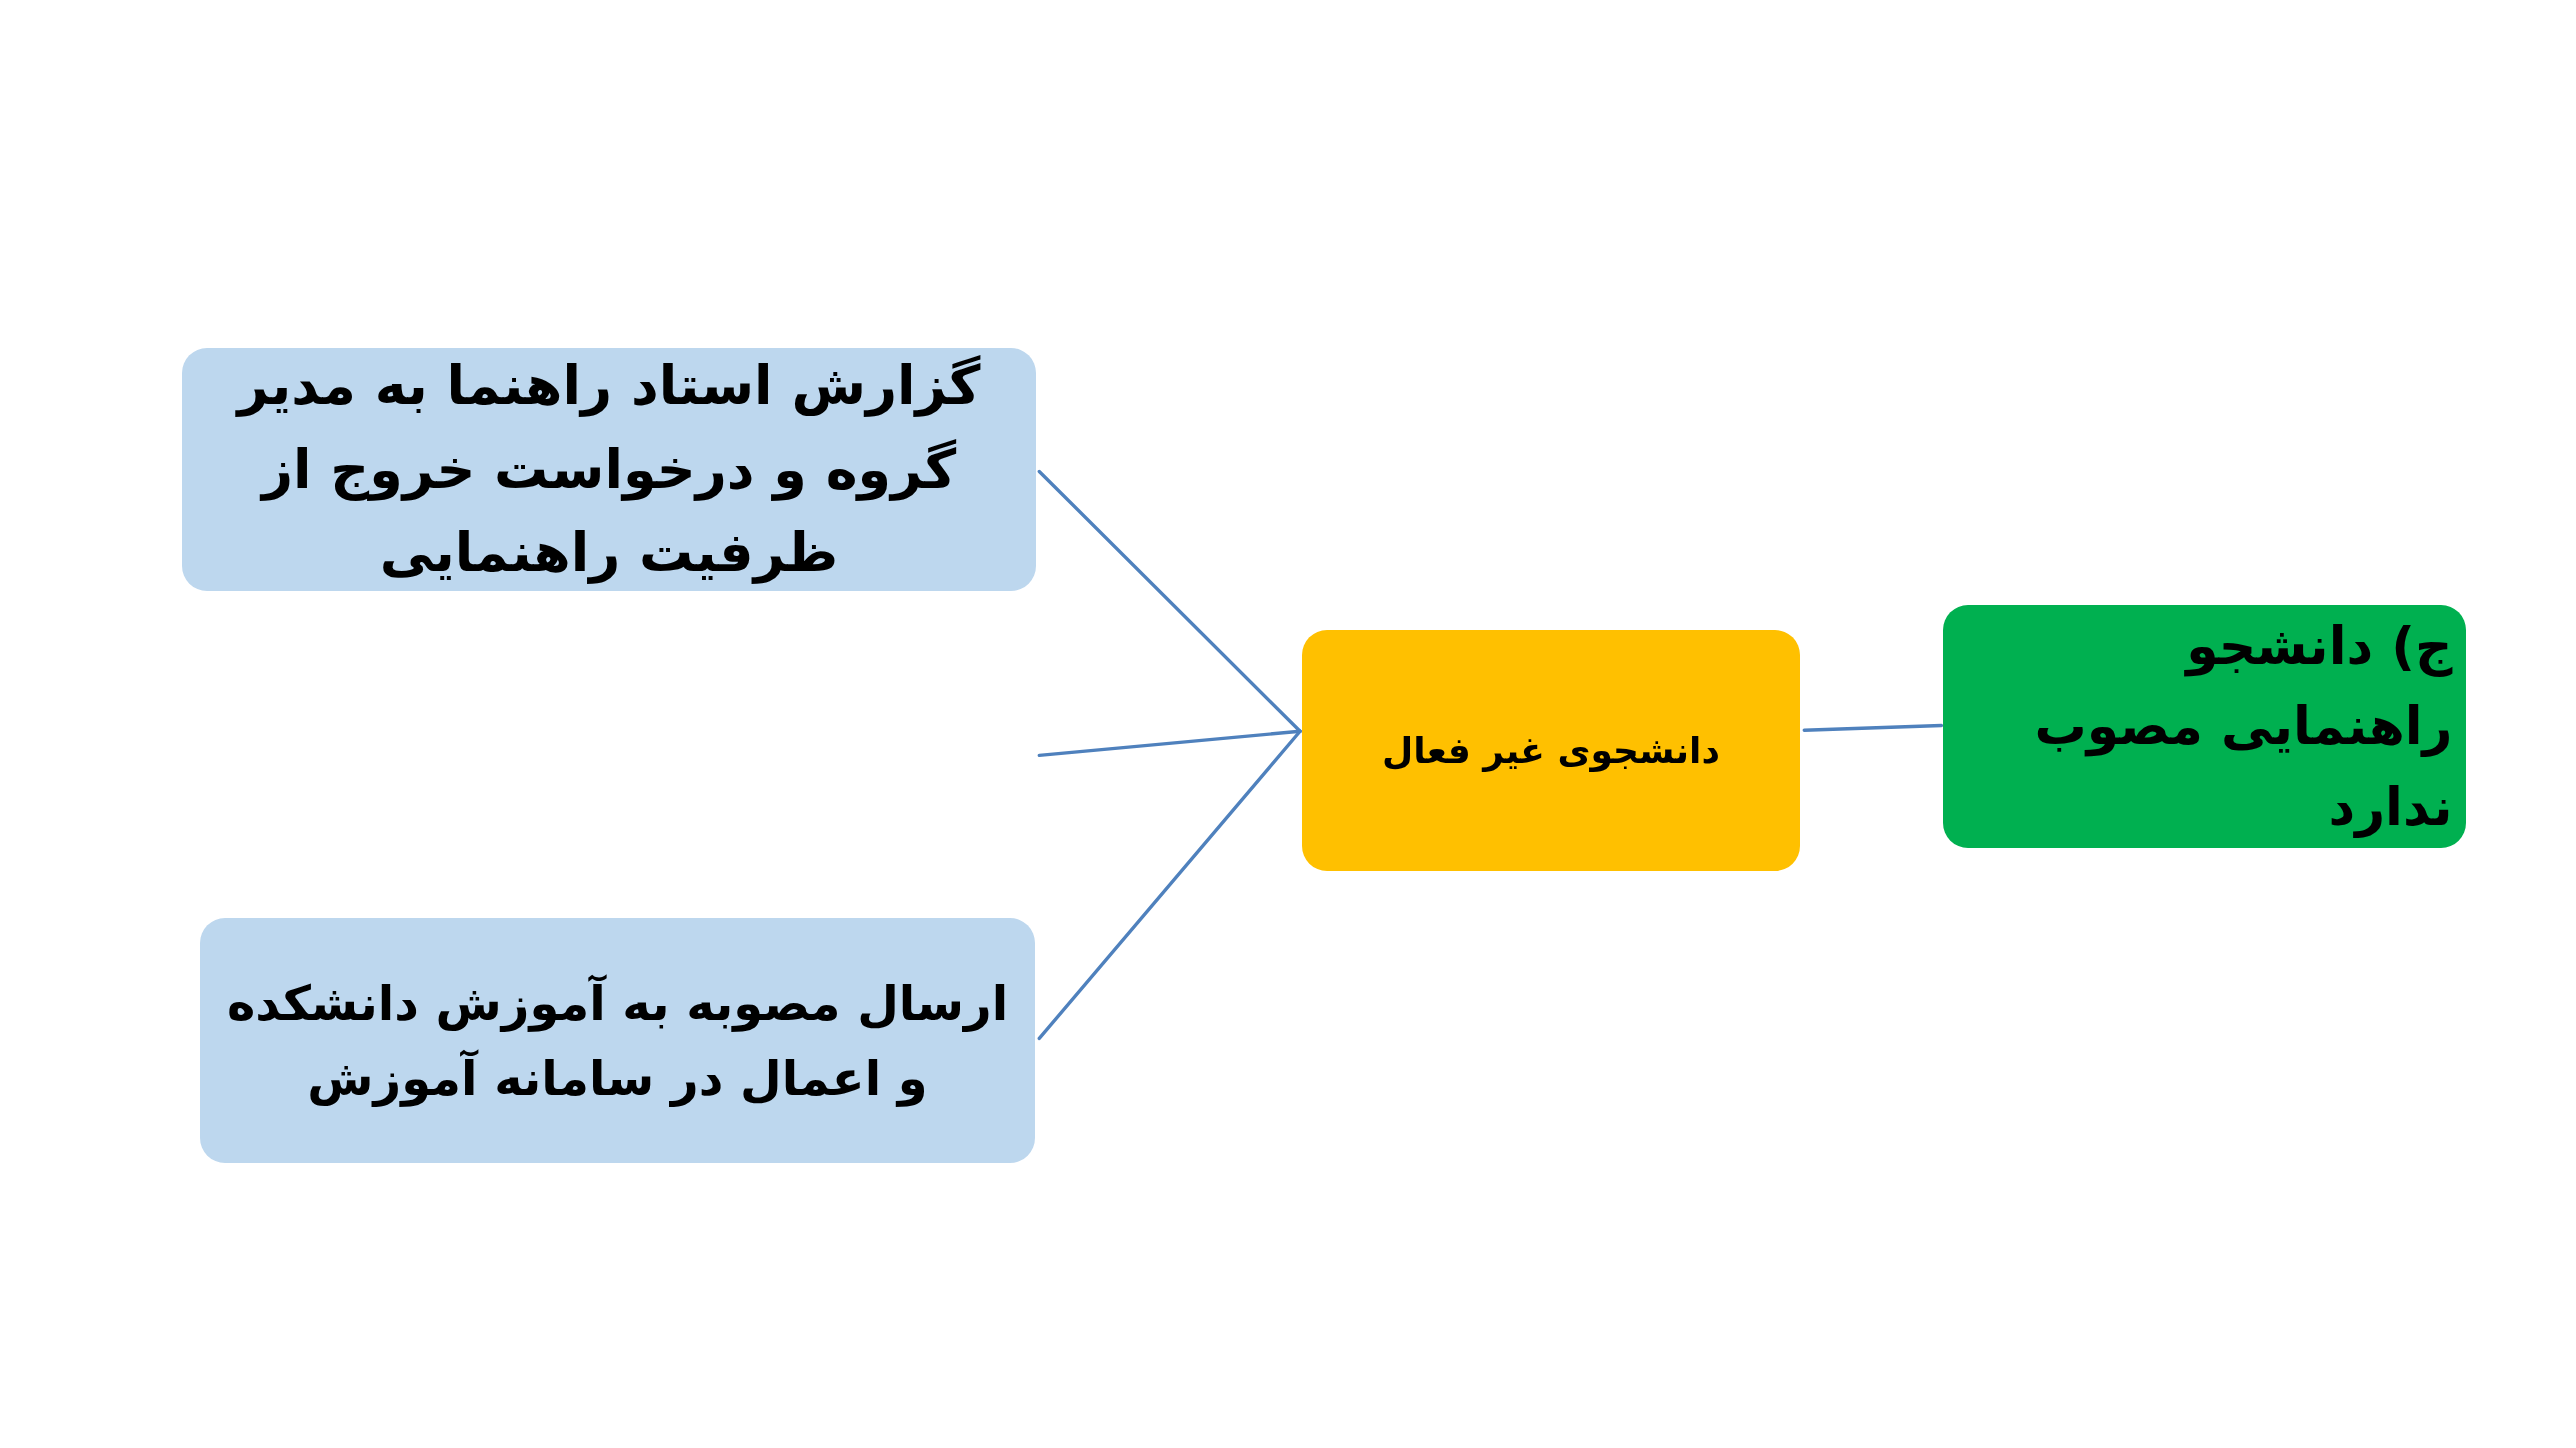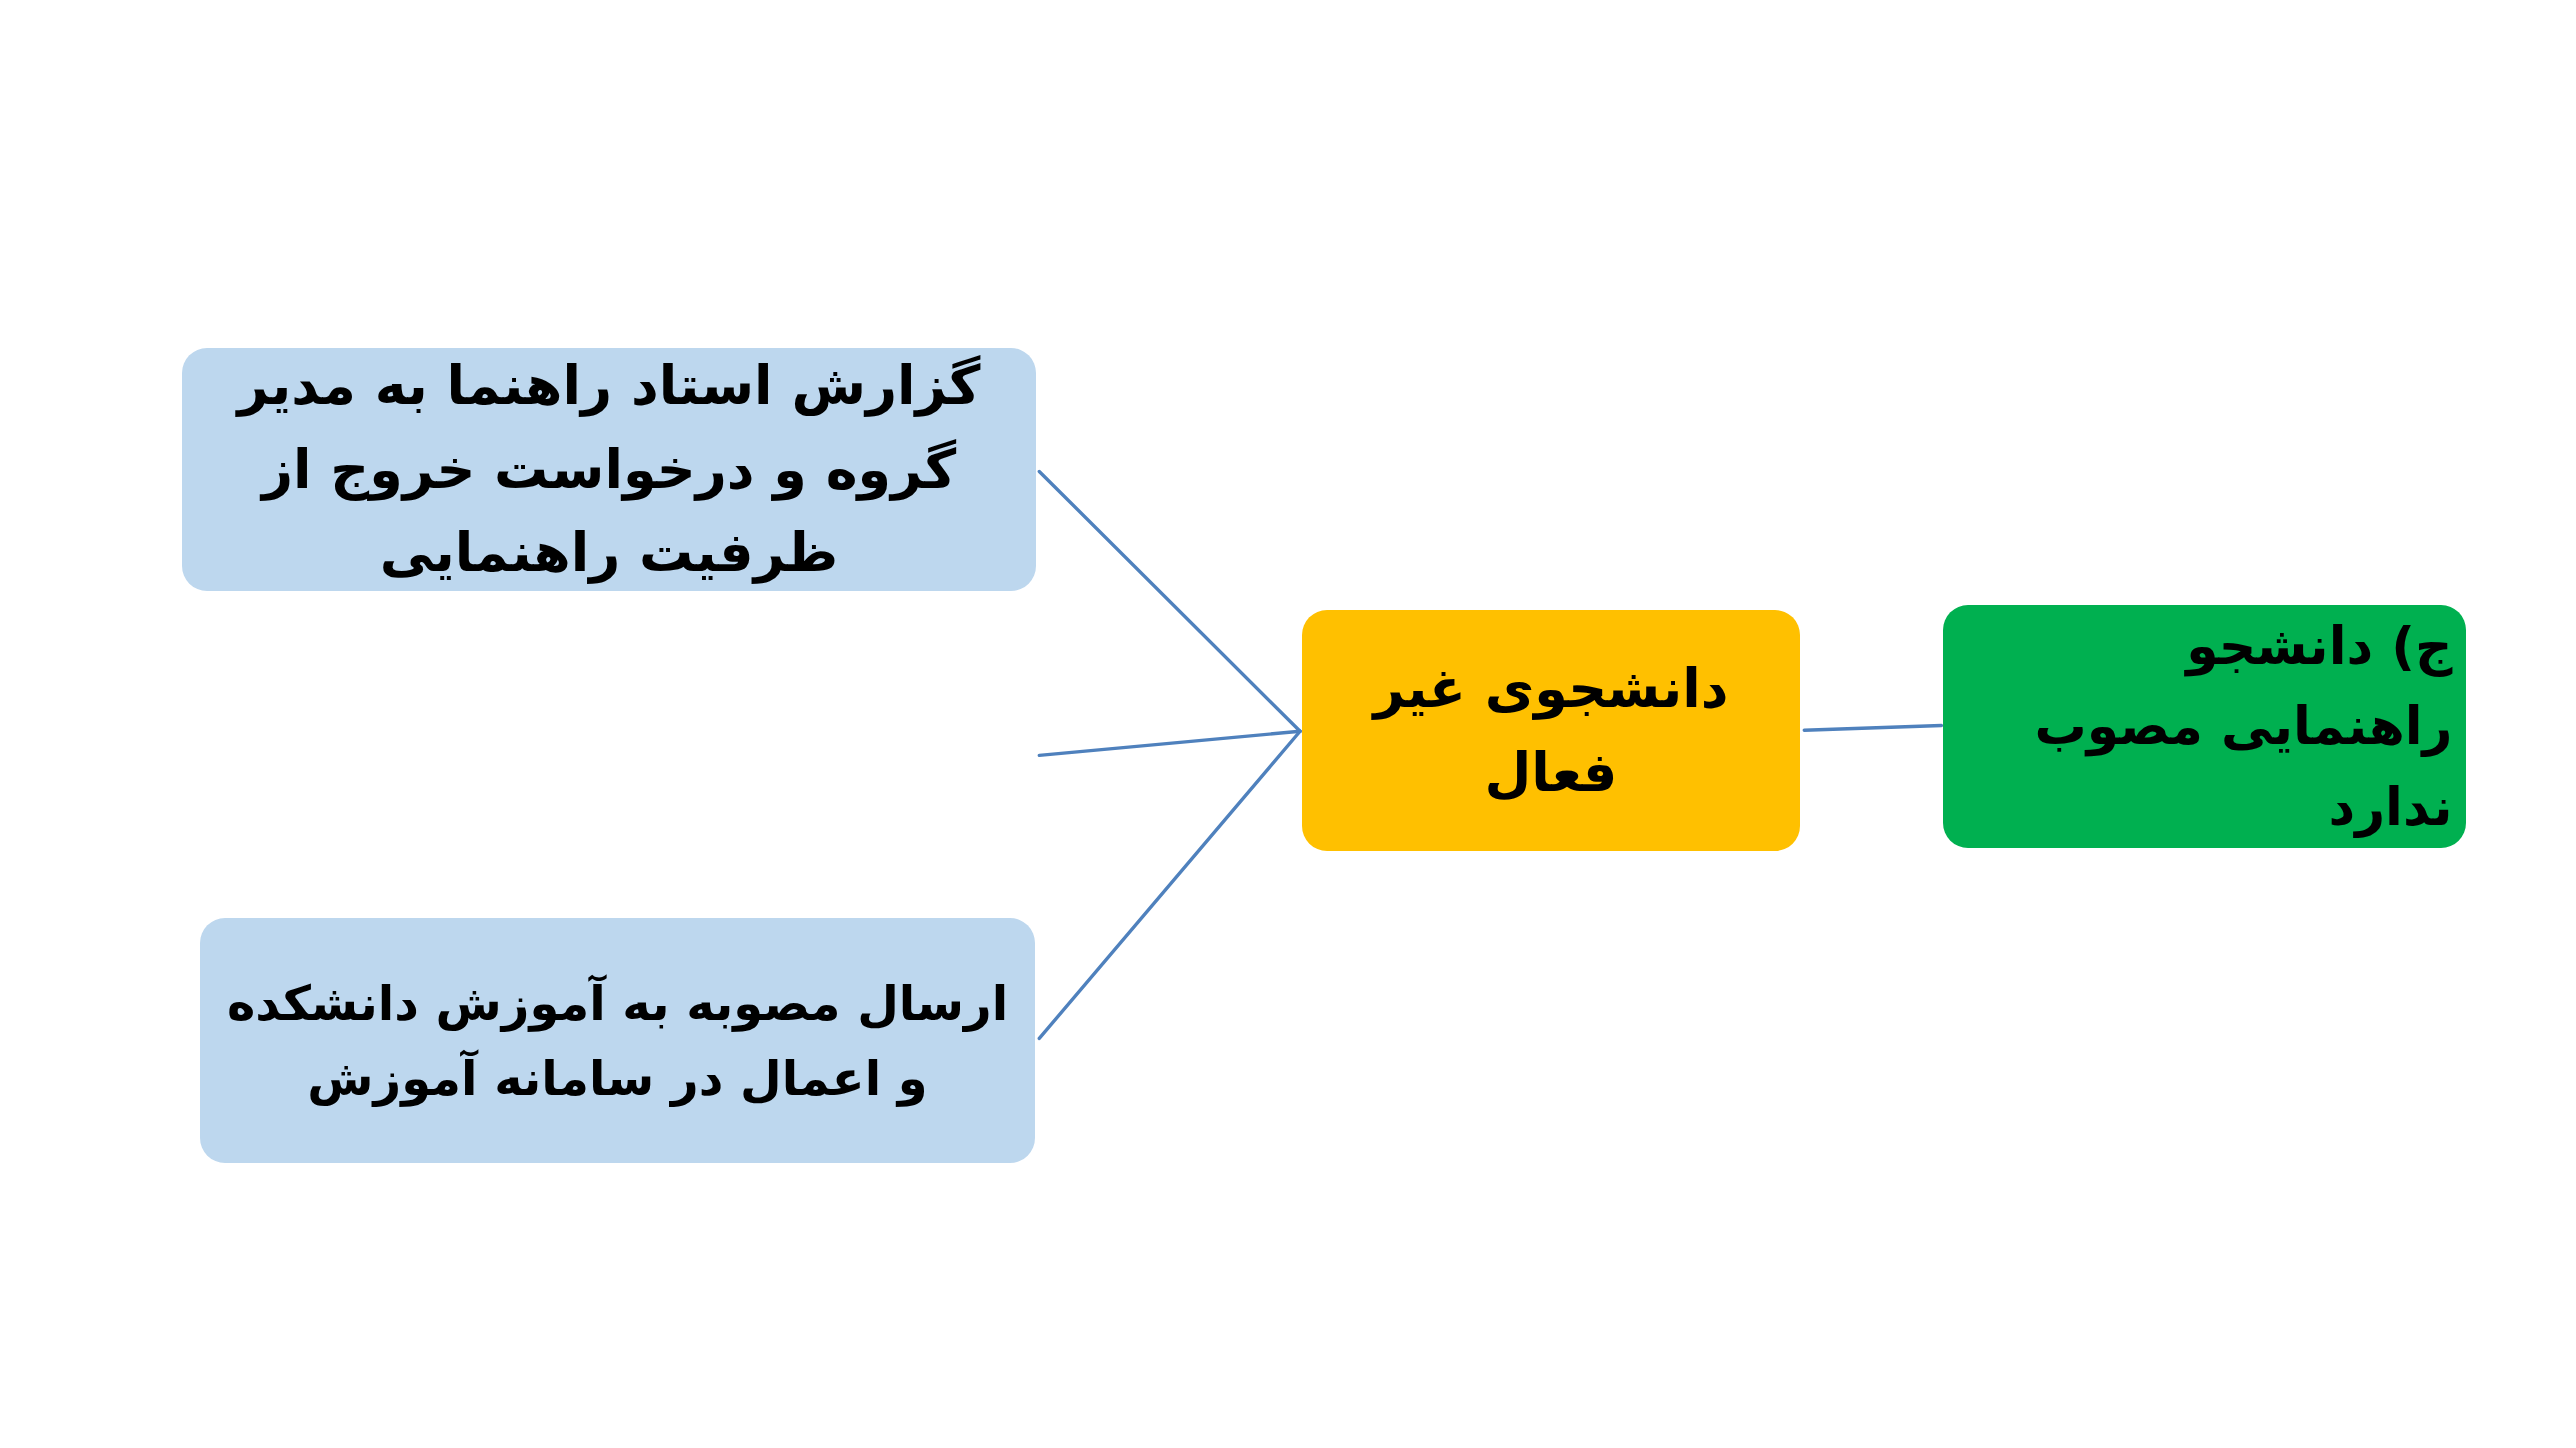--- a/index.html
+++ b/index.html
@@ -6,21 +6,21 @@
   body { width: 2576px; height: 1449px; position: relative; overflow: hidden;
          font-family: "DejaVu Sans", "Liberation Sans", sans-serif; }
   .canvas { position: absolute; left: 0; top: 0; width: 2576px; height: 1449px; }
   svg.connectors { position: absolute; left: 0; top: 0; width: 2576px; height: 1449px; }
   .node { position: absolute; border-radius: 25px; display: flex; align-items: center;
           justify-content: center; box-sizing: border-box; direction: rtl; text-align: center;
           color: #000; font-weight: bold; }
   .node span { display: block; line-height: 1.55; }
   .step { background: #bdd7ee; font-size: 48px; padding: 0 19px; }
   .step.big { font-size: 54px; }
-  .center { background: #ffc000; font-size: 54px; padding: 0 29px; }
+  .center { background: #ffc000; font-size: 36px; padding: 0 29px; margin-top: 20px; }
   .root { background: #00b050; font-size: 52px; padding: 0 13.5px 0 19.3px; justify-content: flex-end; text-align: right; }
   .root span { width: 100%; }
 </style>
 </head>
 <body>
 
 <div class="canvas">
 
   <svg class="connectors" viewBox="0 0 2667 1500">
     <g stroke="#4f81bd" stroke-width="3.5" fill="none" stroke-linecap="round">

